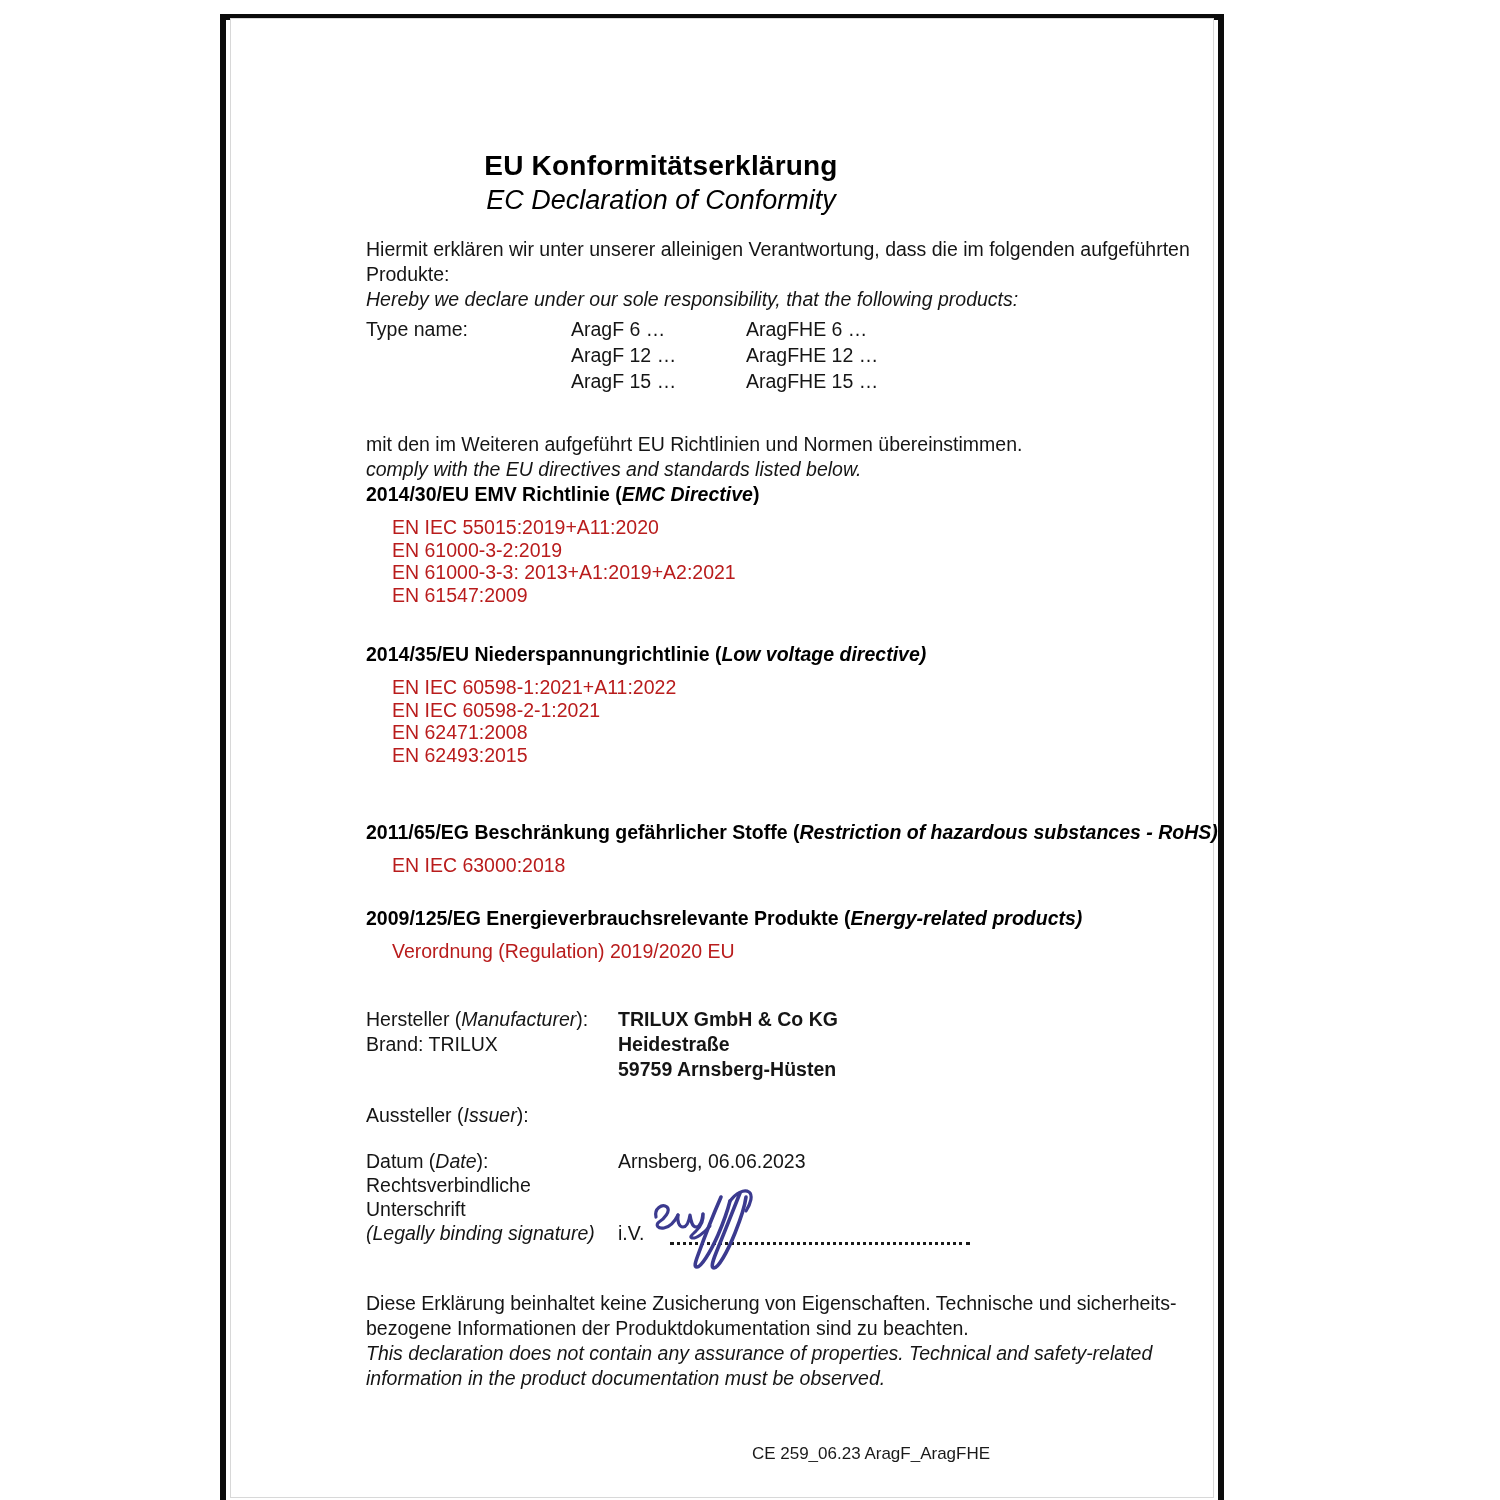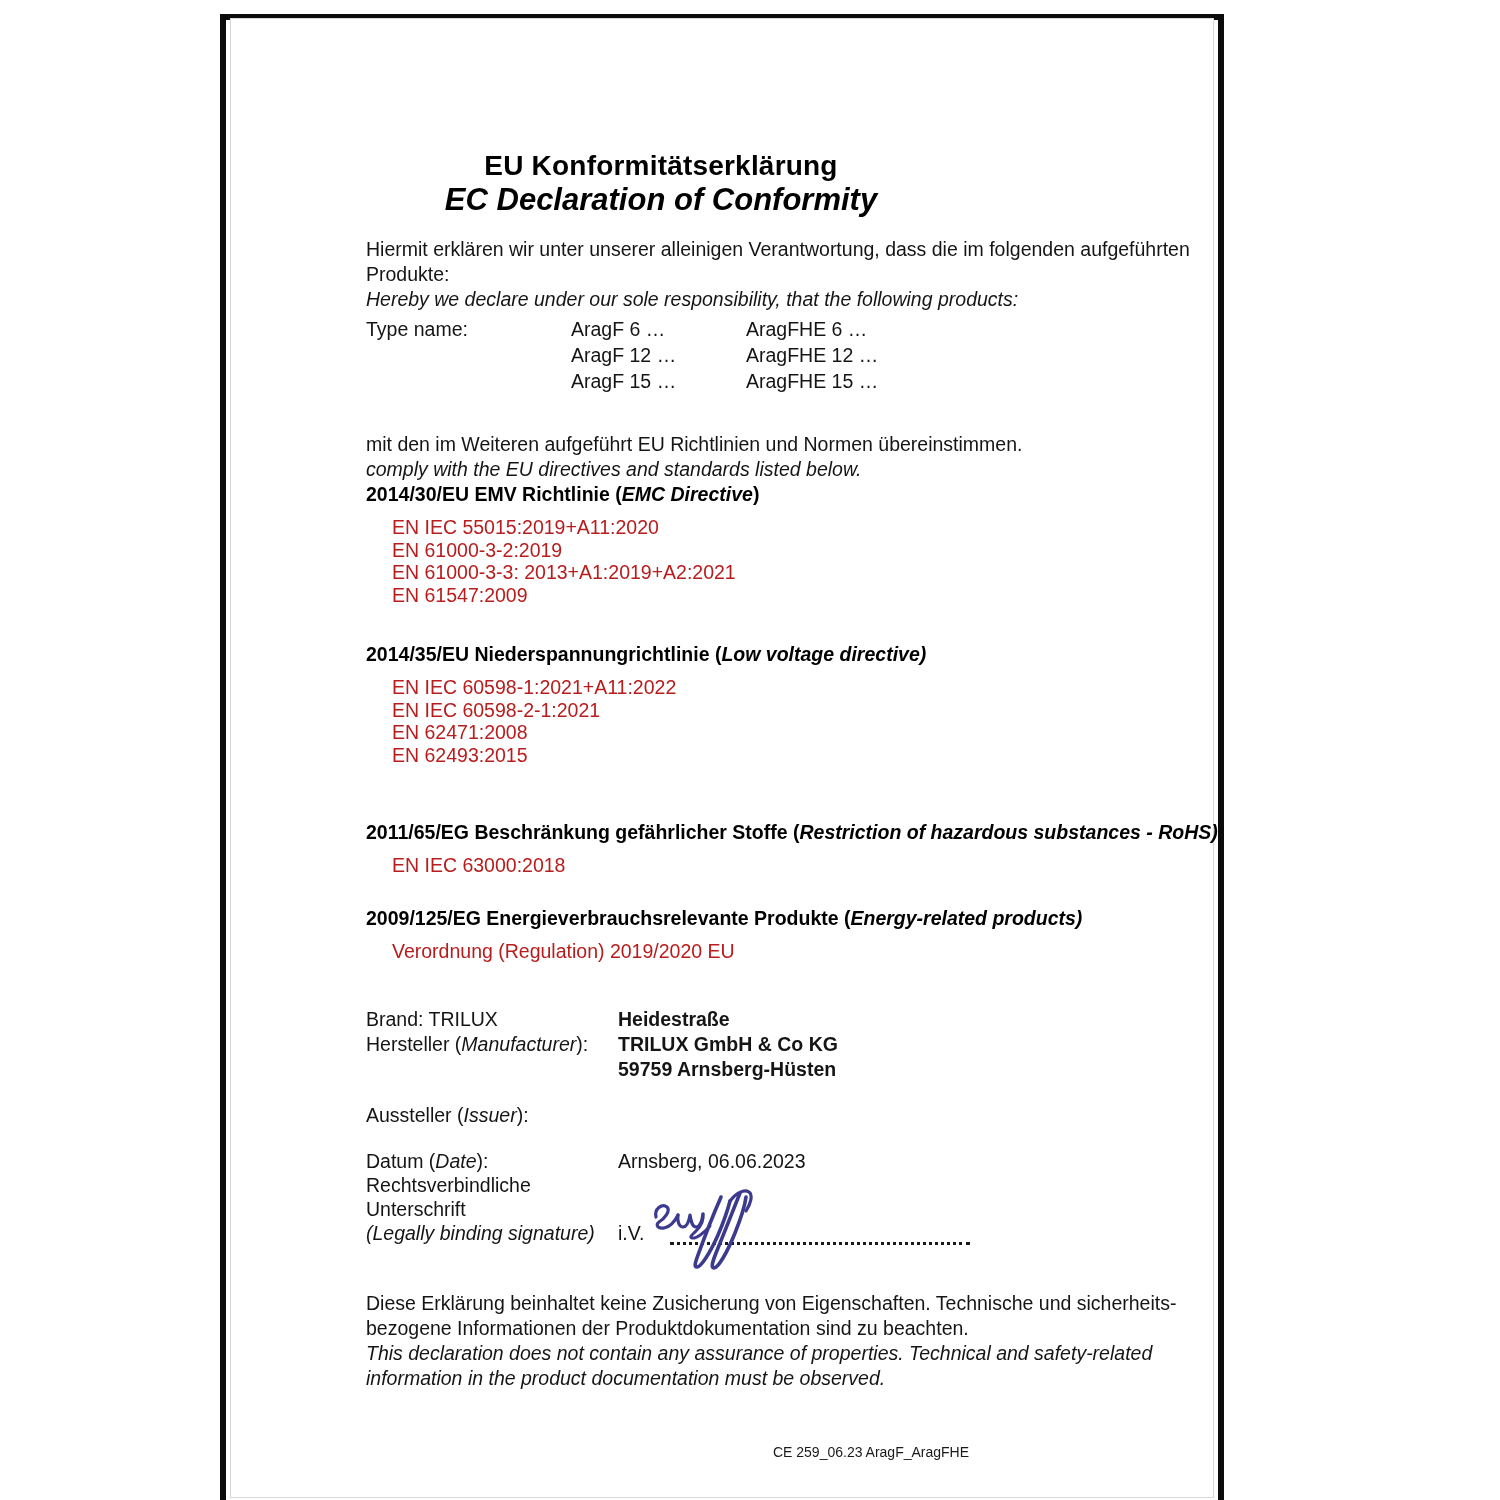--- a/index.html
+++ b/index.html
@@ -70,22 +70,22 @@
     text-align: center;
   }
   .title-de {
     font-size: 28px;
     font-weight: bold;
     letter-spacing: 0.2px;
     line-height: 34px;
     white-space: nowrap;
   }
   .title-en {
-    font-size: 31px;
-    font-weight: bold;
+    font-size: 27px;
+    font-weight: normal;
     font-style: italic;
     line-height: 34px;
     white-space: nowrap;
     text-align: center;
   }
 
   .docbox {
     position: absolute;
     left: 730px;
     top: 130px;
@@ -221,21 +221,21 @@
   }
   .disclaimer p { margin: 0; }
 
   
   .footer {
     position: absolute;
     left: 2px;
     right: 0;
     top: 1444px;
     text-align: center;
-    font-size: 14px;
+    font-size: 17px;
     color: #1a1a1a;
     height: 18px;
     overflow: hidden;
   }
   .footer span { display: block; margin-left: 240px; }
 </style>
 </head>
 <body>
 
 <div id="page-frame">
@@ -306,26 +306,26 @@
 
       <div class="section" id="sec-erp">
         <div class="sec-head"><span>2009/125/EG Energieverbrauchsrelevante Produkte (</span><span class="ital">Energy-related products)</span></div>
         <ul class="sec-list">
           <li>Verordnung (Regulation) 2019/2020 EU</li>
         </ul>
       </div>
 
       <div class="meta body-text">
         <div class="meta-row">
+          <div class="meta-label"><span>Hersteller (</span><span class="ital">Manufacturer</span><span>):</span></div>
+          <div class="meta-value bold">TRILUX GmbH &amp; Co KG</div>
+        </div>
+        <div class="meta-row">
           <div class="meta-label">Brand: TRILUX</div>
           <div class="meta-value bold">Heidestraße</div>
-        </div>
-        <div class="meta-row">
-          <div class="meta-label"><span>Hersteller (</span><span class="ital">Manufacturer</span><span>):</span></div>
-          <div class="meta-value bold">TRILUX GmbH &amp; Co KG</div>
         </div>
         <div class="meta-row">
           <div class="meta-label"></div>
           <div class="meta-value bold">59759 Arnsberg-Hüsten</div>
         </div>
 
         <div class="meta-gap"></div>
 
         <div class="meta-row">
           <div class="meta-label"><span>Aussteller (</span><span class="ital">Issuer</span><span>):</span></div>

